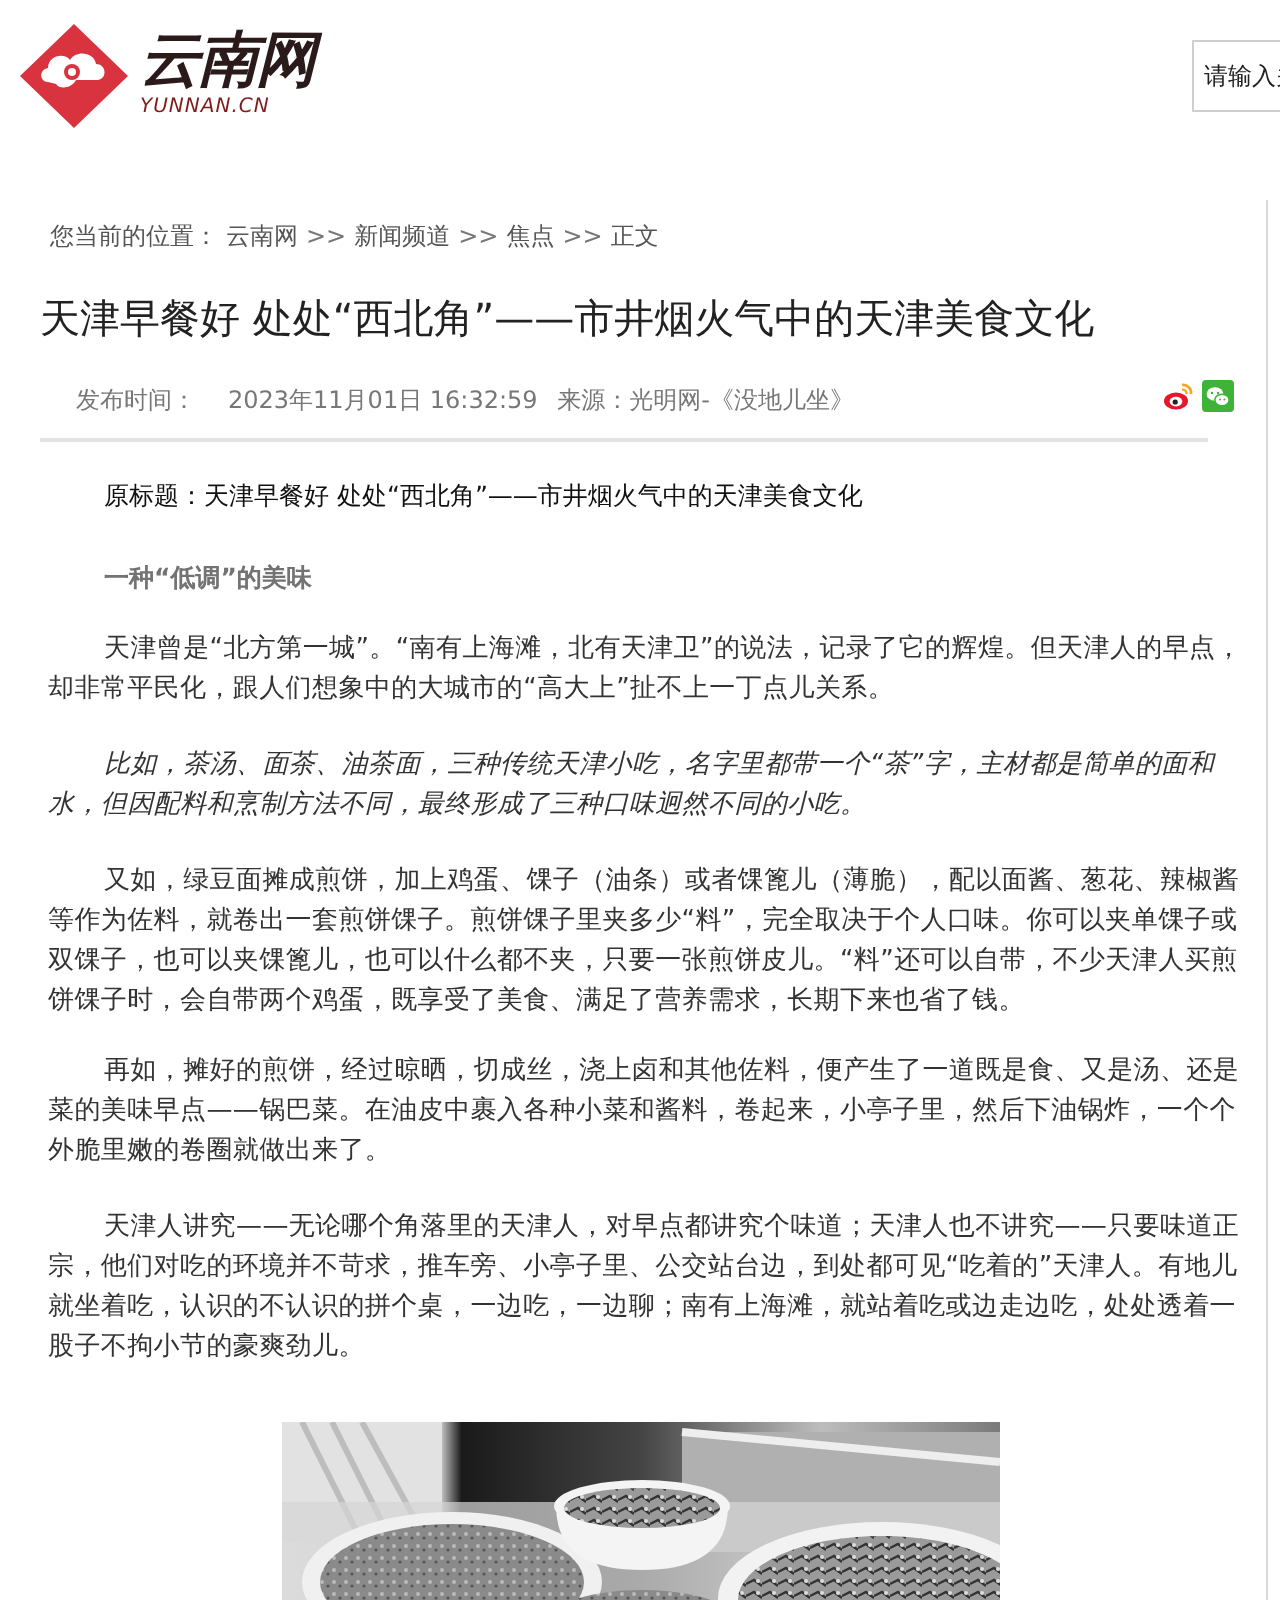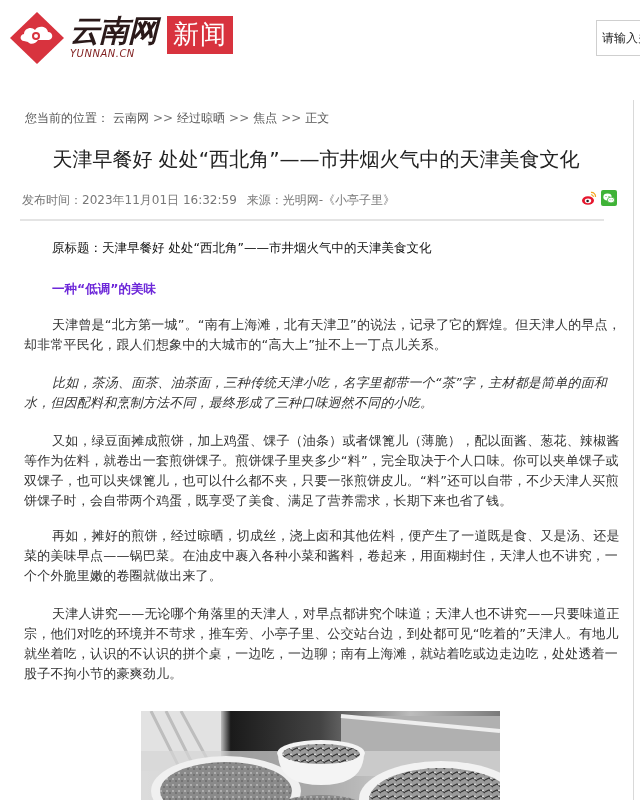--- a/index.html
+++ b/index.html
@@ -18,34 +18,34 @@
   .search-box { position: absolute; left: 596px; top: 20px; width: 60px; height: 36px; border: 1px solid #cfcfcf; background: #fff; font-size: 12px; color: #222; line-height: 34px; padding-left: 5px; white-space: nowrap; overflow: hidden; }
 
   .side-line { position: absolute; left: 633px; top: 100px; width: 1px; height: 700px; background: #d9d9d9; }
 
   
   .breadcrumb { position: absolute; left: 25px; top: 110px; font-size: 12px; color: #555; white-space: nowrap; }
   .breadcrumb span { margin-right: 4px; text-align: center; }
   .breadcrumb .sep { color: #777; }
 
   
-  .title { position: absolute; left: 20px; top: 146px; width: 592px; text-align: center; font-size: 20px; color: #222; font-weight: normal; white-space: nowrap; }
+  .title { position: absolute; left: 20px; top: 146px; width: 592px; font-size: 20px; color: #222; font-weight: normal; white-space: nowrap; }
 
   .meta { position: absolute; left: 22px; top: 192px; font-size: 12px; color: #777; white-space: nowrap; }
   .meta span { margin-right: 6px; }
 
   .share { position: absolute; left: 581px; top: 190px; display: flex; gap: 4px; }
   .share-icon { width: 16px; height: 16px; display: block; }
 
   .divider { position: absolute; left: 20px; top: 219px; width: 584px; height: 2px; background: #e4e4e4; }
 
   
   .article { position: absolute; left: 24px; top: 240px; width: 600px; font-size: 13px; color: #333; }
   .orig-title { position: absolute; left: 28px; top: 0px; font-size: 12.5px; font-weight: normal; color: #111; white-space: nowrap; }
-  .subhead { position: absolute; left: 28px; top: 41px; font-size: 12.5px; font-weight: bold; color: #6d28d9; white-space: nowrap; }
+  .subhead { position: absolute; left: 28px; top: 41px; font-size: 12.5px; font-weight: bold; color: #737373; white-space: nowrap; }
 
   .para { position: absolute; left: 0; width: 600px; font-size: 13px; line-height: 20px; color: #333; text-indent: 28px; letter-spacing: 0.2px; }
   .p1 { top: 75px; }
   .p2 { top: 133px; font-style: italic; }
   .p3 { top: 191px; }
   .p4 { top: 286px; }
   .p5 { top: 364px; }
 
   .figure { position: absolute; left: 141px; top: 711px; width: 359px; height: 89px; overflow: hidden; background: #555; }
   .figure svg { display: block; }
@@ -60,36 +60,35 @@
         <polygon points="29,2 56,28 29,54 2,28" fill="#d8333e"></polygon>
         <path d="M16,31 C12,31 11,25 16,24 C16,18 24,16 27,20 C30,15 39,16 40,22 C45,22 46,29 41,30 L30,30 C28,34 22,35 20,32 Z" fill="#fff"></path>
         <circle cx="28" cy="26" r="4" fill="#d8333e"></circle>
         <circle cx="28" cy="26" r="2" fill="#fff"></circle>
       </svg>
     </div>
     <div class="logo-text">
       <div class="logo-cn">云南网</div>
       <div class="logo-en">YUNNAN.CN</div>
     </div>
-    <div class="logo-badge">新闻</div>
   </div>
   <div class="search-box">请输入关键词</div>
 </div>
 
 <div class="side-line"></div>
 
 <div class="breadcrumb">
-  <span>您当前的位置：</span><span>云南网</span><span class="sep">&gt;&gt;</span><span>经过晾晒</span><span class="sep">&gt;&gt;</span><span>焦点</span><span class="sep">&gt;&gt;</span><span>正文</span>
+  <span>您当前的位置：</span><span>云南网</span><span class="sep">&gt;&gt;</span><span>新闻频道</span><span class="sep">&gt;&gt;</span><span>焦点</span><span class="sep">&gt;&gt;</span><span>正文</span>
 </div>
 
 <h1 class="title">天津早餐好 处处“西北角”——市井烟火气中的天津美食文化</h1>
 
 <div class="meta">
-  <span><span style="margin:0">发布时间：</span><span style="margin:0">2023年11月01日 16:32:59</span></span>
-  <span><span style="margin:0">来源：</span><span style="margin:0">光明网-《小亭子里》</span></span>
+  <span><span style="margin:16px">发布时间：</span><span style="margin:0">2023年11月01日 16:32:59</span></span>
+  <span><span style="margin:0">来源：</span><span style="margin:0">光明网-《没地儿坐》</span></span>
 </div>
 
 <div class="share">
   <span class="share-icon">
     <svg width="16" height="16" viewBox="0 0 16 16">
       <ellipse cx="7" cy="10.5" rx="6" ry="4.3" fill="#e6162d"></ellipse>
       <ellipse cx="7" cy="10.8" rx="3.2" ry="2.4" fill="#fff"></ellipse>
       <circle cx="6.6" cy="11" r="1.3" fill="#222"></circle>
       <path d="M10,2.5 A4,4 0 0 1 14.5,7" stroke="#f5a623" stroke-width="1.3" fill="none"></path>
       <path d="M10,4.8 A2,2 0 0 1 12.3,7" stroke="#f5a623" stroke-width="1.1" fill="none"></path>
@@ -109,21 +108,21 @@
 </div>
 
 <div class="divider"></div>
 
 <div class="article">
   <div class="orig-title">原标题：天津早餐好 处处“西北角”——市井烟火气中的天津美食文化</div>
   <div class="subhead">一种“低调”的美味</div>
   <p class="para p1">天津曾是“北方第一城”。“南有上海滩，北有天津卫”的说法，记录了它的辉煌。但天津人的早点，却非常平民化，跟人们想象中的大城市的“高大上”扯不上一丁点儿关系。</p>
   <p class="para p2">比如，茶汤、面茶、油茶面，三种传统天津小吃，名字里都带一个“茶”字，主材都是简单的面和水，但因配料和烹制方法不同，最终形成了三种口味迥然不同的小吃。</p>
   <p class="para p3">又如，绿豆面摊成煎饼，加上鸡蛋、馃子（油条）或者馃篦儿（薄脆），配以面酱、葱花、辣椒酱等作为佐料，就卷出一套煎饼馃子。煎饼馃子里夹多少“料”，完全取决于个人口味。你可以夹单馃子或双馃子，也可以夹馃篦儿，也可以什么都不夹，只要一张煎饼皮儿。“料”还可以自带，不少天津人买煎饼馃子时，会自带两个鸡蛋，既享受了美食、满足了营养需求，长期下来也省了钱。</p>
-  <p class="para p4">再如，摊好的煎饼，经过晾晒，切成丝，浇上卤和其他佐料，便产生了一道既是食、又是汤、还是菜的美味早点——锅巴菜。在油皮中裹入各种小菜和酱料，卷起来，用面糊封住，天津人也不讲究，一个个外脆里嫩的卷圈就做出来了。</p>
+  <p class="para p4">再如，摊好的煎饼，经过晾晒，切成丝，浇上卤和其他佐料，便产生了一道既是食、又是汤、还是菜的美味早点——锅巴菜。在油皮中裹入各种小菜和酱料，卷起来，小亭子里，然后下油锅炸，一个个外脆里嫩的卷圈就做出来了。</p>
   <p class="para p5">天津人讲究——无论哪个角落里的天津人，对早点都讲究个味道；天津人也不讲究——只要味道正宗，他们对吃的环境并不苛求，推车旁、小亭子里、公交站台边，到处都可见“吃着的”天津人。有地儿就坐着吃，认识的不认识的拼个桌，一边吃，一边聊；南有上海滩，就站着吃或边走边吃，处处透着一股子不拘小节的豪爽劲儿。</p>
 </div>
 
 <div class="figure" title="天津早点小吃（黑白照片）">
   <svg width="359" height="89" viewBox="0 0 359 89">
     <defs>
       <linearGradient id="bg" x1="0" y1="0" x2="1" y2="0">
         <stop offset="0" stop-color="#e8e8e8"></stop>
         <stop offset="0.22" stop-color="#cfcfcf"></stop>
         <stop offset="0.25" stop-color="#1a1a1a"></stop>

